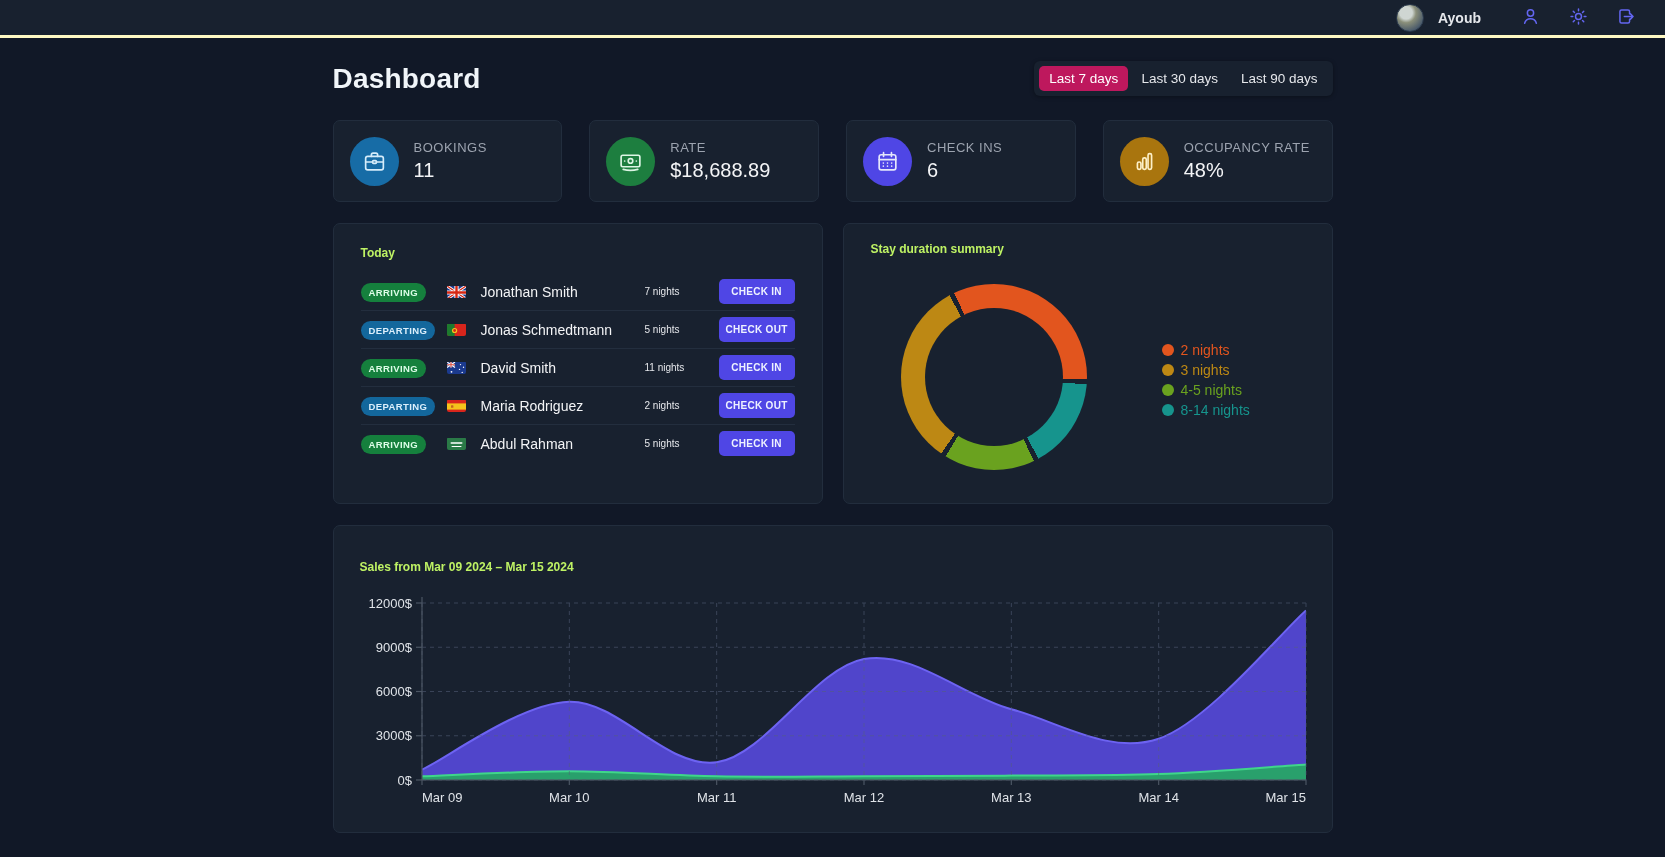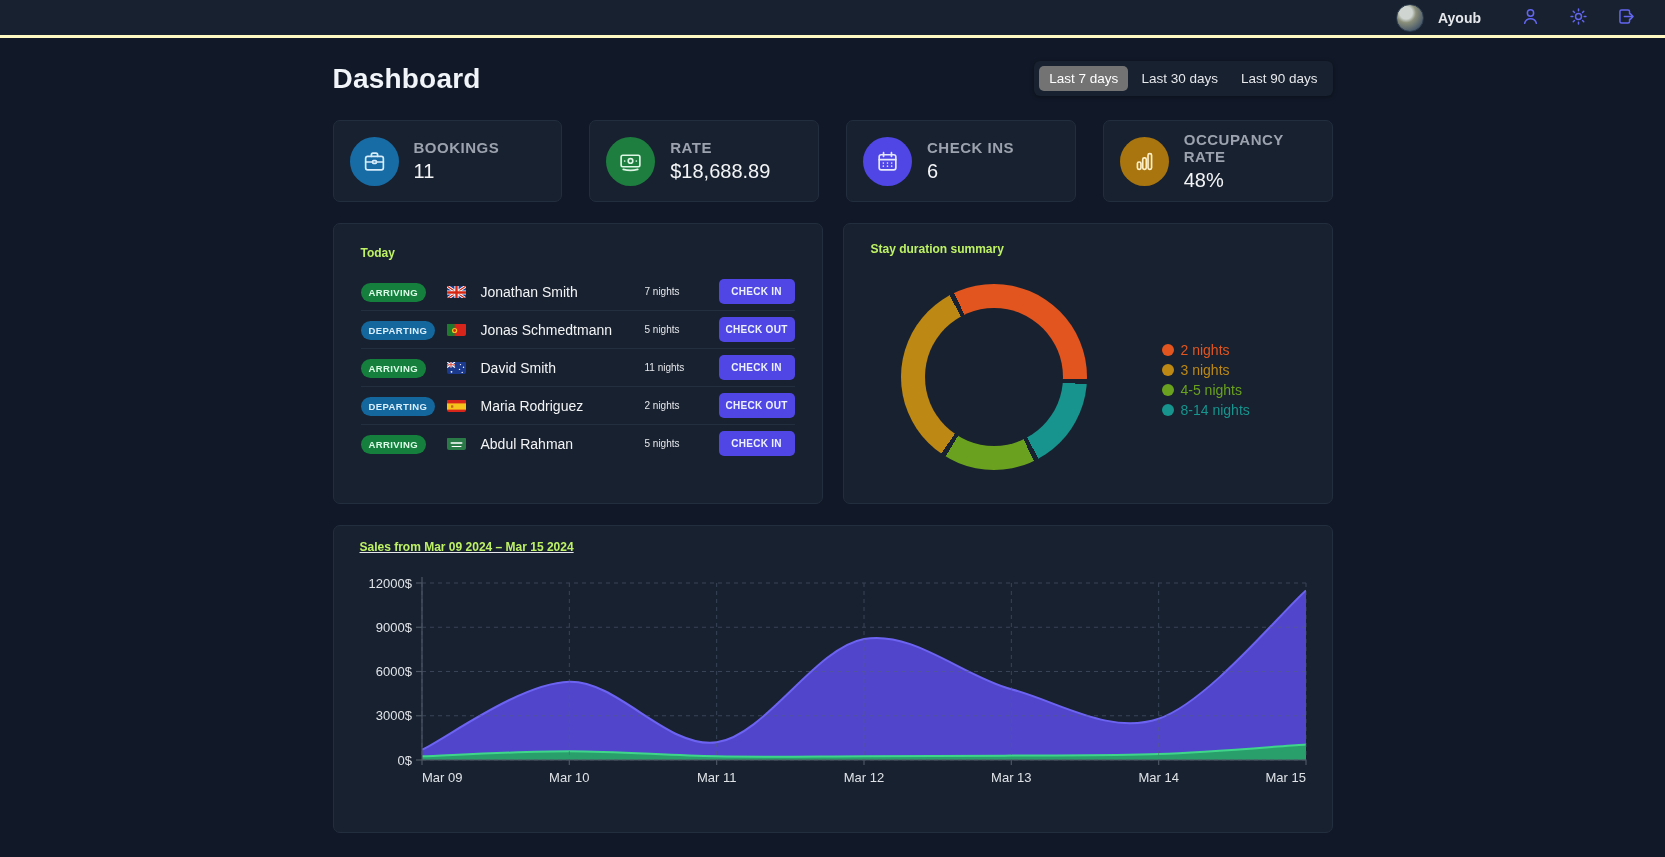--- a/index.html
+++ b/index.html
@@ -29,32 +29,32 @@
   .page-head{display:flex;align-items:center;justify-content:space-between;margin-top:23px;}
   .page-title{font-size:28px;font-weight:700;color:#f1f5f9;letter-spacing:.2px;}
   .filterbox{
     background:#18212f;border-radius:6px;padding:5px;display:flex;gap:3px;
     box-shadow:0 1px 4px rgba(0,0,0,.35);
   }
   .filter-btn{
     border:none;background:transparent;color:#e5e7eb;font-family:inherit;
     font-size:13.5px;font-weight:500;padding:5px 10px;border-radius:5px;cursor:pointer;
   }
-  .filter-btn.active{background:#737373;color:#ffffff;}
+  .filter-btn.active{background:#be185d;color:#ffffff;}
 
   .stats{display:flex;gap:27px;margin-top:24px;}
   .stat{
     flex:1;background:#18212f;border:1px solid #222d3d;border-radius:7px;
     height:82px;box-sizing:border-box;padding:14px 16px;
     display:flex;align-items:center;gap:15px;
   }
   .stat-icon{width:49px;height:49px;border-radius:50%;flex:none;
     display:flex;align-items:center;justify-content:center;}
   .stat-icon svg{width:25px;height:25px;}
-  .stat-label{font-size:15px;font-weight:700;letter-spacing:.5px;color:#9ca3af;}
+  .stat-label{font-size:13px;font-weight:400;letter-spacing:.5px;color:#9ca3af;}
   .stat-value{font-size:20px;font-weight:500;color:#f3f4f6;margin-top:4px;}
 
   .row2{display:flex;gap:20px;margin-top:21px;}
   .card{background:#18212f;border:1px solid #222d3d;border-radius:7px;box-sizing:border-box;}
   .card h2{margin:0;font-size:12px;font-weight:600;color:#bef264;}
 
   .today-card{width:490px;height:281px;padding:22px 27px;}
   .today-list{margin-top:13px;}
   .trow{display:flex;align-items:center;height:37px;border-bottom:1px solid #232e3e;}
   .trow:last-child{border-bottom:none;}
@@ -74,21 +74,21 @@
     font-size:10px;font-weight:700;letter-spacing:.3px;padding:7px 0;
   }
 
   .duration-card{width:490px;height:281px;position:relative;padding:18px 27px;}
   .donut{position:absolute;left:57px;top:60px;width:186px;height:186px;border-radius:50%;}
   .donut::after{content:"";position:absolute;inset:24px;background:#18212f;border-radius:50%;}
   .legend{position:absolute;left:318px;top:116px;display:flex;flex-direction:column;}
   .legend-item{display:flex;align-items:center;gap:7px;height:20px;font-size:14px;}
   .legend-dot{width:12px;height:12px;border-radius:50%;flex:none;}
 
-  .sales-card{margin-top:21px;width:1000px;height:308px;padding:14px 26px;text-decoration:underline;}
+  .sales-card{margin-top:21px;width:1000px;height:308px;padding:34px 26px;}
   .chart-svg{display:block;margin-top:0px;}
   .tick-label{fill:#dfe3e8;font-family:"Liberation Sans",sans-serif;font-size:13px;}
 </style>
 </head>
 <body>
 
 <header class="topbar">
   <span class="avatar"></span>
   <span class="username">Ayoub</span>
   <button class="icon-btn">

